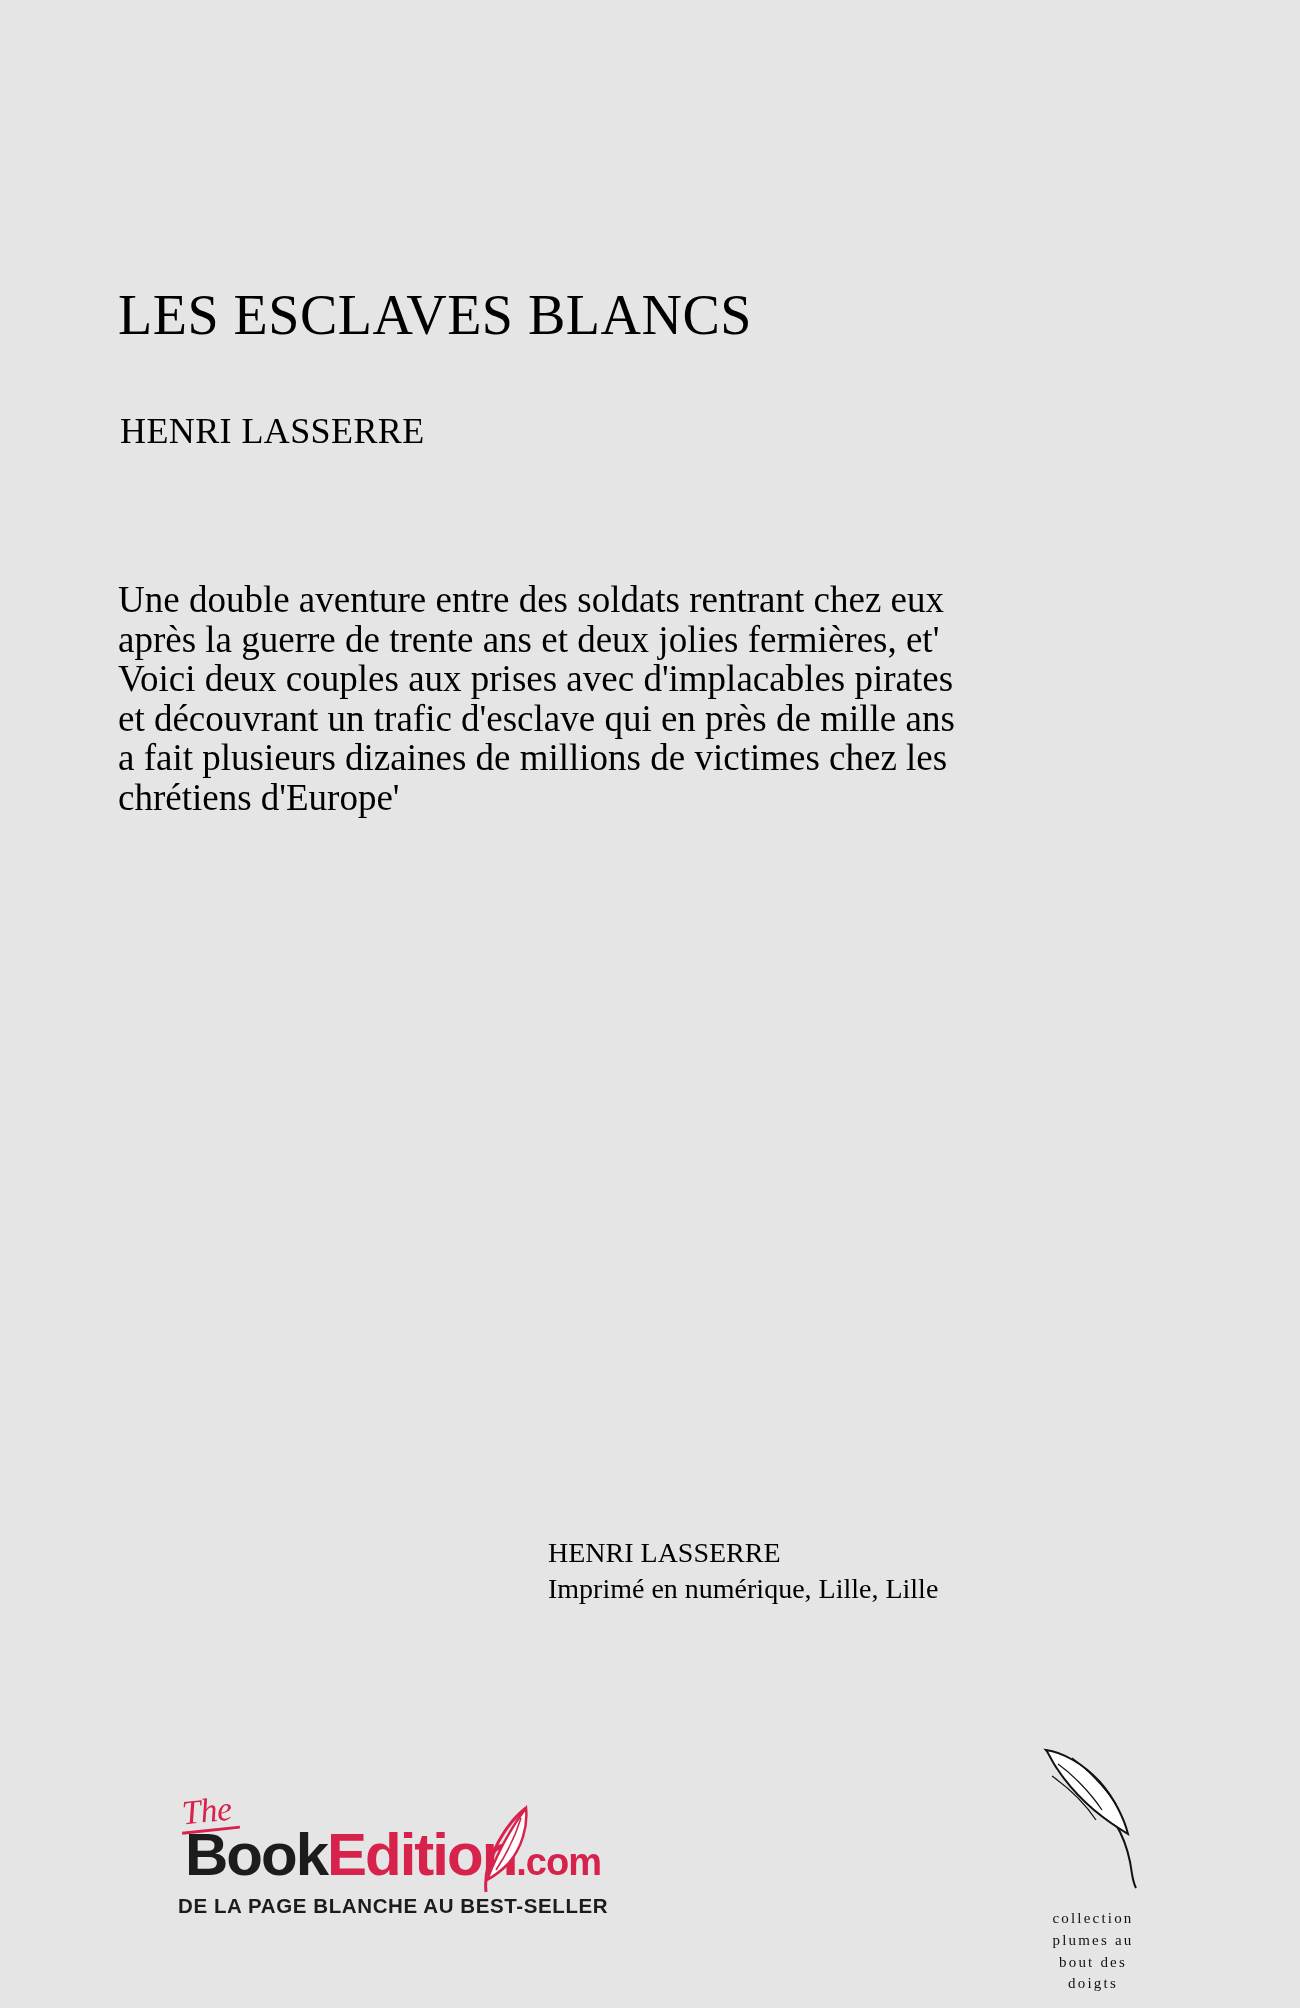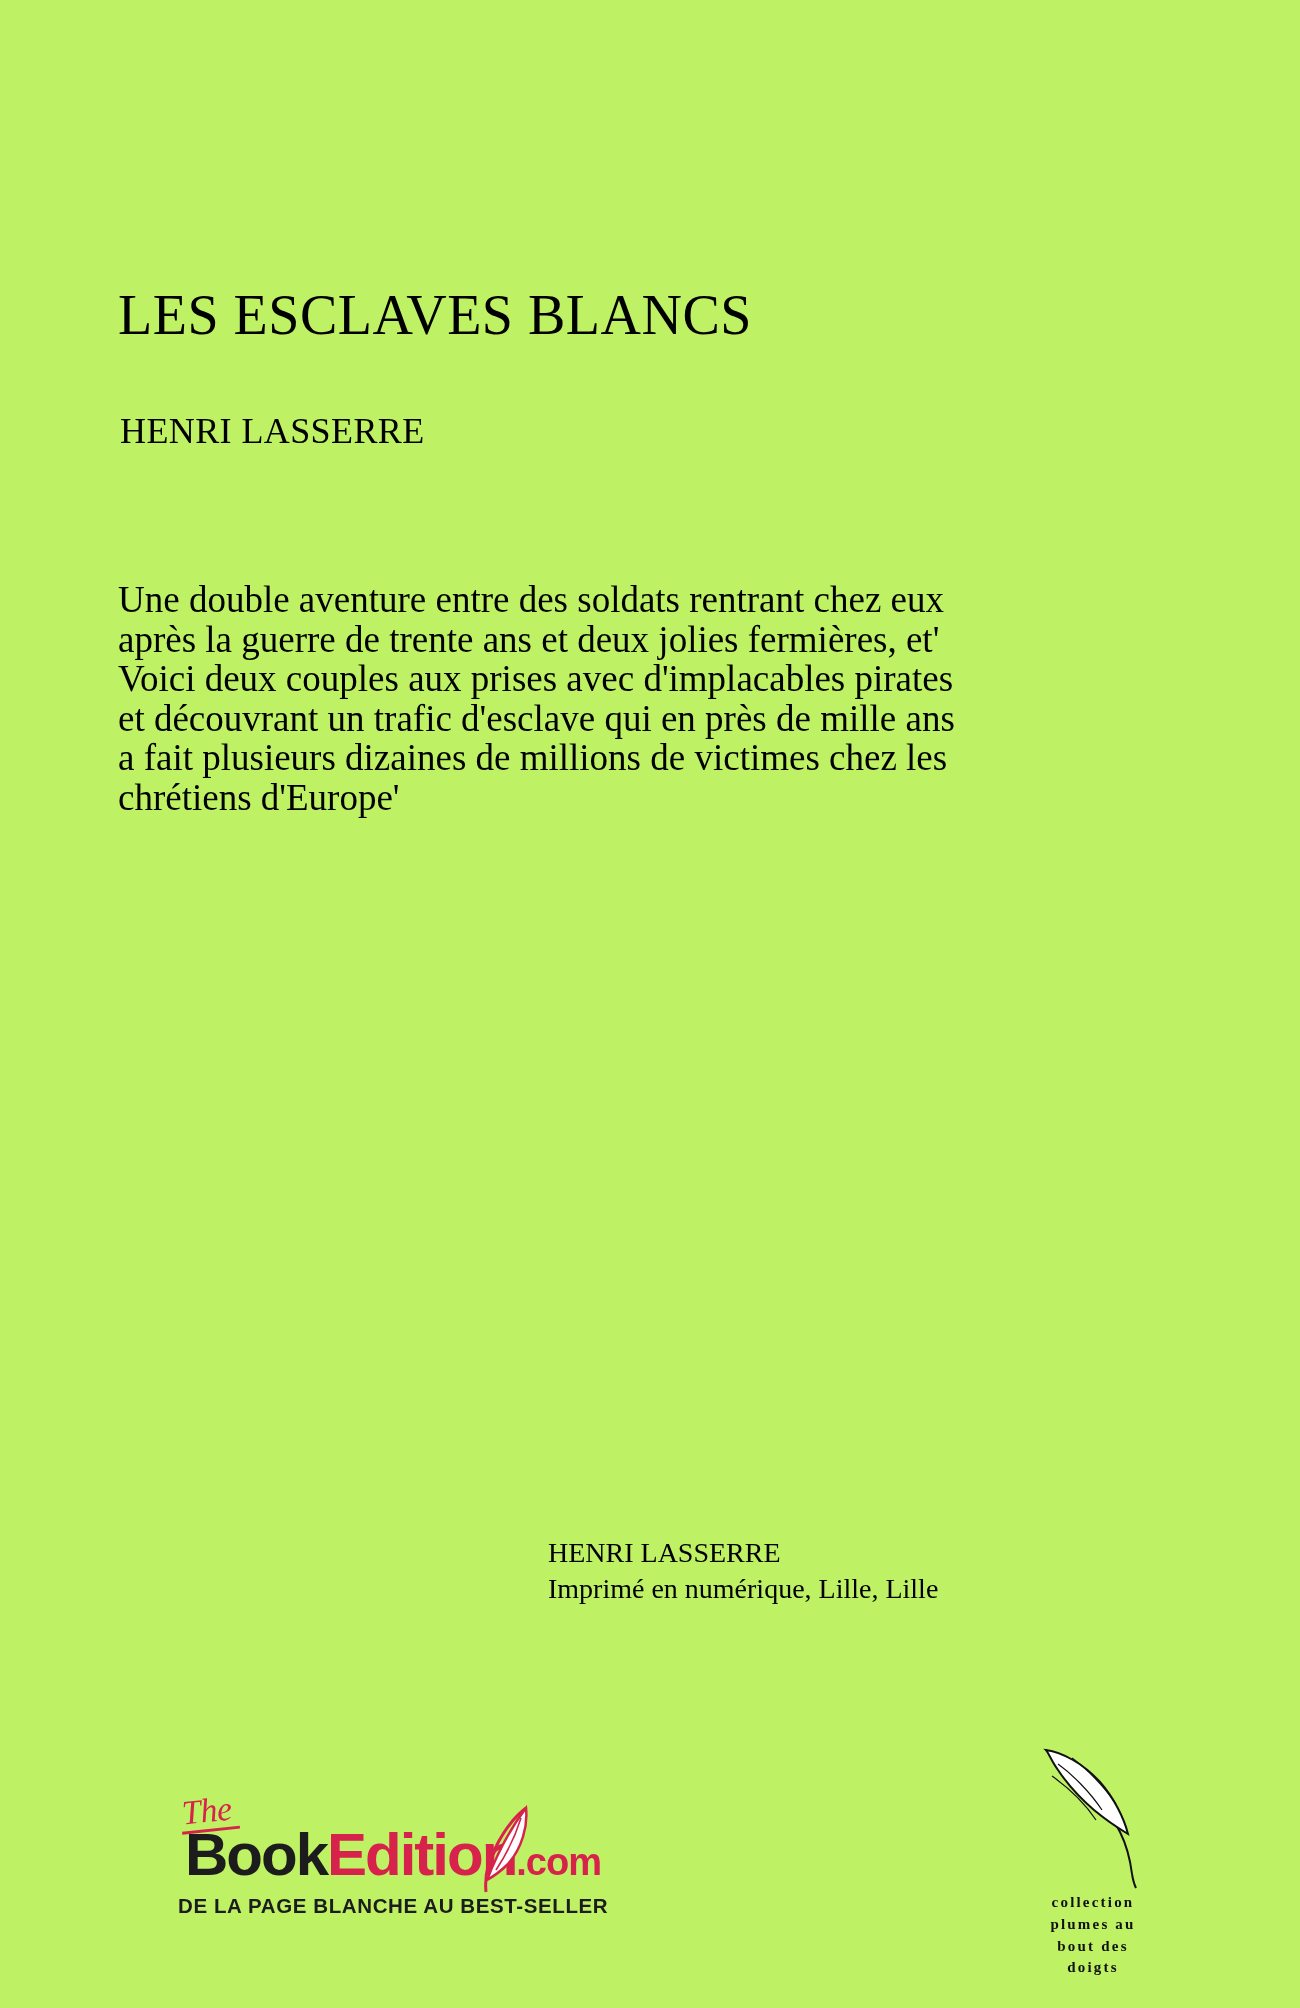--- a/index.html
+++ b/index.html
@@ -12,21 +12,21 @@
     height: 2008px;
     position: relative;
     font-family: "Liberation Serif", serif;
     color: #111111;
     overflow: hidden;
   }
 
   .page {
     position: absolute;
     inset: 0;
-    background: #bef264;
+    background: #e5e5e5;
   }
 
   
   .title {
     position: absolute;
     left: 118px;
     top: 286px;
     font-family: "Liberation Serif", serif;
     font-size: 56px;
     letter-spacing: 0.5px;
@@ -160,29 +160,28 @@
   .collection-feather {
     position: absolute;
     left: 10px;
     top: 0;
     width: 130px;
     height: 150px;
   }
   .collection-text {
     position: absolute;
     left: 0;
-    top: 152px;
+    top: 168px;
     width: 150px;
     text-align: center;
     font-family: "Liberation Serif", serif;
     font-size: 15px;
     line-height: 1.45;
     letter-spacing: 2.2px;
     color: #111111;
-    font-weight: bold;
   }
 </style>
 </head>
 <body>
 
 <div class="page">
 
   <div class="title">LES ESCLAVES BLANCS</div>
 
   <div class="author">HENRI LASSERRE</div>

